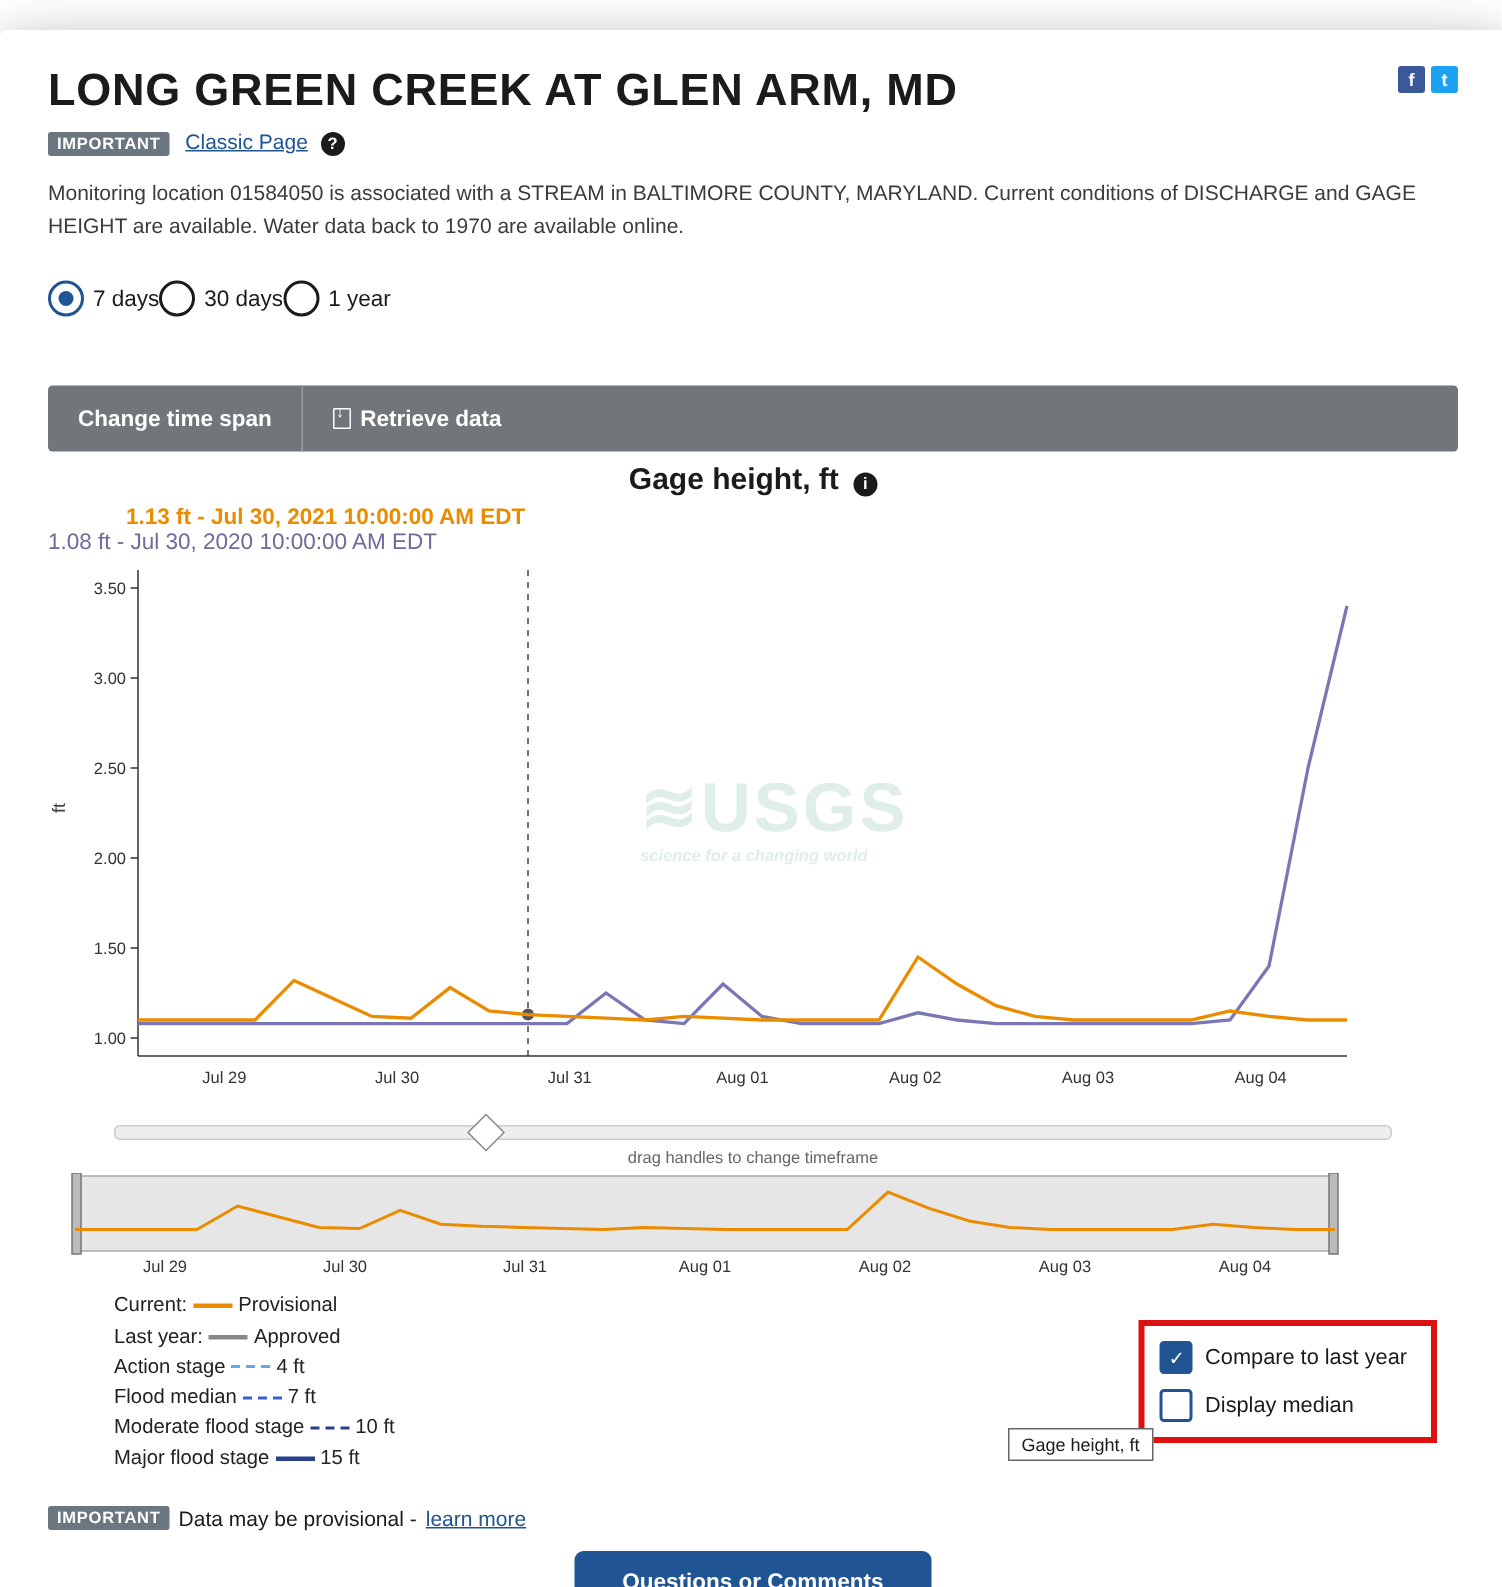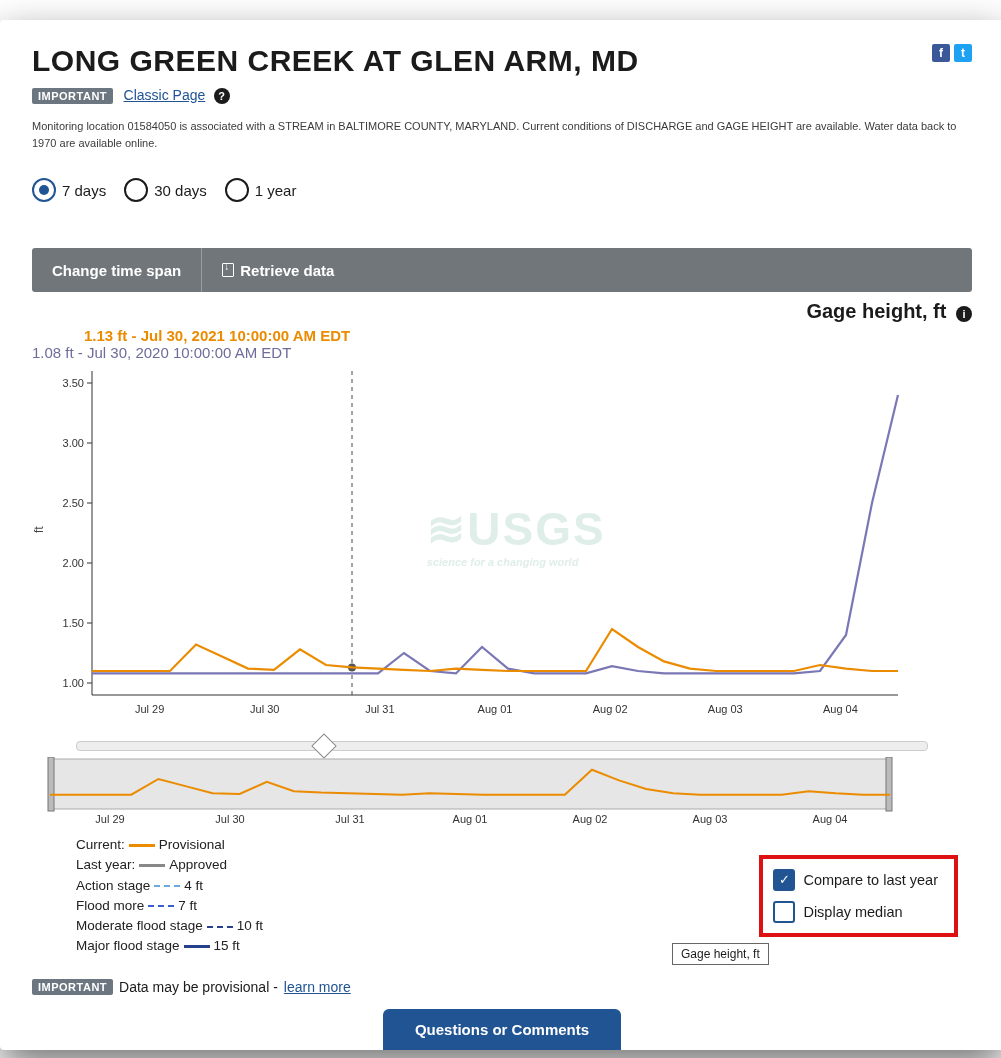--- a/index.html
+++ b/index.html
@@ -5,33 +5,33 @@
   html,body{margin:0;padding:0;background:#fff;font-family:Arial,Helvetica,sans-serif;color:#1b1b1b;}
   .shadow-wrap{width:940px;margin:20px auto;box-shadow:0 16px 40px rgba(0,0,0,.55);border-radius:4px;background:#fff;padding:24px 32px 0 32px;position:relative;}
   .top-row{display:flex;justify-content:space-between;align-items:flex-start;}
   h1{margin:0 0 8px 0;font-size:30px;font-weight:800;letter-spacing:.5px;}
   .social{display:flex;gap:4px;}
   .social span{width:18px;height:18px;display:inline-flex;align-items:center;justify-content:center;color:#fff;font-size:12px;font-weight:bold;border-radius:2px;}
   .fb{background:#3b5998;} .tw{background:#1da1f2;}
   .badge{display:inline-block;background:#6c7680;color:#fff;font-size:11px;padding:2px 6px;border-radius:2px;font-weight:bold;letter-spacing:.5px;}
   .classic{color:#205493;text-decoration:underline;font-size:14px;margin-left:6px;}
   .help-dot{display:inline-flex;width:16px;height:16px;border-radius:50%;background:#1b1b1b;color:#fff;font-size:11px;font-weight:bold;align-items:center;justify-content:center;margin-left:4px;}
-  .desc{margin:14px 0 26px 0;font-size:11px;color:#3b3b3b;line-height:1.55;}
-  .radios{display:flex;gap:18px;align-items:center;margin-bottom:12px;}
+  .desc{margin:14px 0 26px 0;font-size:14px;color:#3b3b3b;line-height:1.55;}
+  .radios{display:flex;align-items:center;margin-bottom:12px;}
   .radio{display:flex;align-items:center;gap:6px;font-size:15px;}
   .r-outer{width:20px;height:20px;border:2px solid #1b1b1b;border-radius:50%;display:inline-flex;align-items:center;justify-content:center;}
   .r-outer.sel{border-color:#205493;}
   .r-inner{width:10px;height:10px;border-radius:50%;background:#205493;}
   .toolbar{background:#71767a;border-radius:3px;display:flex;align-items:stretch;height:44px;color:#fff;font-weight:bold;font-size:15px;margin-bottom:8px;margin-top:46px;}
   .tb-btn{padding:0 20px;display:flex;align-items:center;gap:6px;cursor:pointer;}
   .tb-div{width:1px;background:#9a9ea2;}
   .file-ico{width:12px;height:14px;display:inline-block;position:relative;}
   .file-ico::before{content:"";position:absolute;inset:0;border:1.5px solid #fff;border-radius:1px;}
   .file-ico::after{content:"↓";position:absolute;left:2px;top:-2px;font-size:10px;}
-  .chart-title{text-align:right;font-size:20px;font-weight:800;margin:6px 0 4px 0;}
+  .chart-title{text-align:center;font-size:20px;font-weight:800;margin:6px 0 4px 0;}
   .chart-wrap{position:relative;}
   .readout1{color:#eb8b00;font-weight:800;font-size:15px;margin-left:52px;}
   .readout2{color:#6e6c9a;font-size:15px;margin-bottom:4px;}
   svg{display:block;}
   .y-unit{position:absolute;left:4px;top:50%;transform:rotate(-90deg) translateX(50%);font-size:12px;color:#444;}
   .x-tick,.y-tick{font-size:11px;fill:#333;}
   .watermark{position:absolute;left:42%;top:44%;font-size:46px;font-weight:900;color:#dfeee9;letter-spacing:2px;pointer-events:none;}
   .watermark small{display:block;font-size:11px;font-style:italic;letter-spacing:0;}
   .tooltip-box{position:absolute;border:1px solid #666;background:#fff;font-size:12px;padding:3px 8px;left:640px;top:616px;}
   .slider-track{height:8px;background:#eee;border:1px solid #ccc;border-radius:4px;margin:16px 44px 6px 44px;position:relative;}
@@ -136,20 +136,21 @@
         <circle cx="320" cy="302.40000000000003" r="4" fill="#555"></circle>
         <path d="M60,308.4L86,308.4L112,308.4L138,308.4L164,308.4L190,308.4L216,308.4L242,308.4L268,308.4L294,308.4L320,308.4L346,308.4L372,288L398,306L424,308.4L450,282L476,303.6L501.99999999999994,308.4L528,308.4L554,308.4L580,301.20000000000005L606,306L632,308.4L658,308.4L684,308.4L710,308.4L736,308.4L762,308.4L788,306L814,270L840,138L866,30.000000000000036" fill="none" stroke="#7a77b5" stroke-width="2.2"></path>
         <path d="M60,306L86,306L112,306L138,306L164,279.6L190,291.6L216,303.6L242,304.79999999999995L268,284.40000000000003L294,300L320,302.40000000000003L346,303.6L372,304.79999999999995L398,306L424,303.6L450,304.79999999999995L476,306L501.99999999999994,306L528,306L554,306L580,264L606,282L632,296.40000000000003L658,303.6L684,306L710,306L736,306L762,306L788,300L814,303.6L840,306L866,306" fill="none" stroke="#eb8b00" stroke-width="2.2"></path>
       </svg>
     <div class="tooltip-box">Gage height, ft</div>
   </div>
 
   <div class="slider-track">
     <div class="slider-knob"></div>
   </div>
+  <div class="drag-hint">drag handles to change timeframe</div>
 
   <div class="mini">
     <svg id="mini-svg" width="848" height="70">
         <rect x="4" y="2" width="840" height="50" fill="#e6e6e6" stroke="#aaa"></rect>
         <rect x="2" y="0" width="6" height="54" fill="#bbb" stroke="#777"></rect>
         <rect x="840" y="0" width="6" height="54" fill="#bbb" stroke="#777"></rect>
         <path d="M4,37.71428571428571L31.096774193548388,37.71428571428571L58.193548387096776,37.71428571428571L85.29032258064515,37.71428571428571L112.38709677419355,22L139.48387096774192,29.142857142857146L166.5806451612903,36.28571428571428L193.6774193548387,37L220.7741935483871,24.857142857142858L247.8709677419355,34.14285714285715L274.96774193548384,35.571428571428584L302.06451612903226,36.28571428571428L329.1612903225806,37L356.258064516129,37.71428571428571L383.3548387096774,36.28571428571428L410.4516129032258,37L437.5483870967742,37.71428571428571L464.64516129032256,37.71428571428571L491.741935483871,37.71428571428571L518.8387096774194,37.71428571428571L545.9354838709677,12.71428571428572L573.0322580645161,23.42857142857143L600.1290322580645,32L627.2258064516129,36.28571428571428L654.3225806451612,37.71428571428571L681.4193548387096,37.71428571428571L708.516129032258,37.71428571428571L735.6129032258065,37.71428571428571L762.7096774193548,34.14285714285715L789.8064516129032,36.28571428571428L816.9032258064516,37.71428571428571L844,37.71428571428571" fill="none" stroke="#eb8b00" stroke-width="2"></path>
         <text x="64" y="66" text-anchor="middle" class="x-tick">Jul 29</text>
         <text x="184" y="66" text-anchor="middle" class="x-tick">Jul 30</text>
         <text x="304" y="66" text-anchor="middle" class="x-tick">Jul 31</text>
@@ -158,21 +159,21 @@
         <text x="664" y="66" text-anchor="middle" class="x-tick">Aug 03</text>
         <text x="784" y="66" text-anchor="middle" class="x-tick">Aug 04</text>
       </svg>
   </div>
 
   <div class="legend-row">
     <div class="legend">
       <div><span>Current:</span><span class="lg-line" style="border-color:#eb8b00"></span><span>Provisional</span></div>
       <div><span>Last year:</span><span class="lg-line" style="border-color:#888"></span><span>Approved</span></div>
       <div><span>Action stage</span><span class="lg-line lg-dash" style="border-color:#6aa8e0"></span><span>4 ft</span></div>
-      <div><span>Flood more</span><span class="lg-line lg-dash" style="border-color:#3a5fcd"></span><span>7 ft</span></div>
+      <div><span>Flood median</span><span class="lg-line lg-dash" style="border-color:#3a5fcd"></span><span>7 ft</span></div>
       <div><span>Moderate flood stage</span><span class="lg-line lg-dash" style="border-color:#27408b"></span><span>10 ft</span></div>
       <div><span>Major flood stage</span><span class="lg-line" style="border-color:#27408b"></span><span>15 ft</span></div>
     </div>
     <div class="controls-box">
       <label class="cb">
         <span class="cbox checked">✓</span>
         <span>Compare to last year</span>
       </label>
       <label class="cb">
         <span class="cbox"></span>

